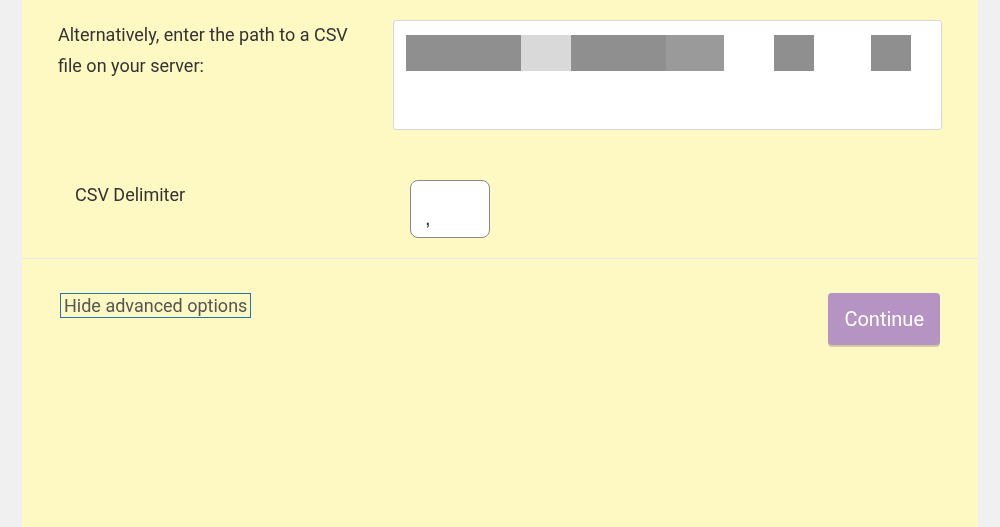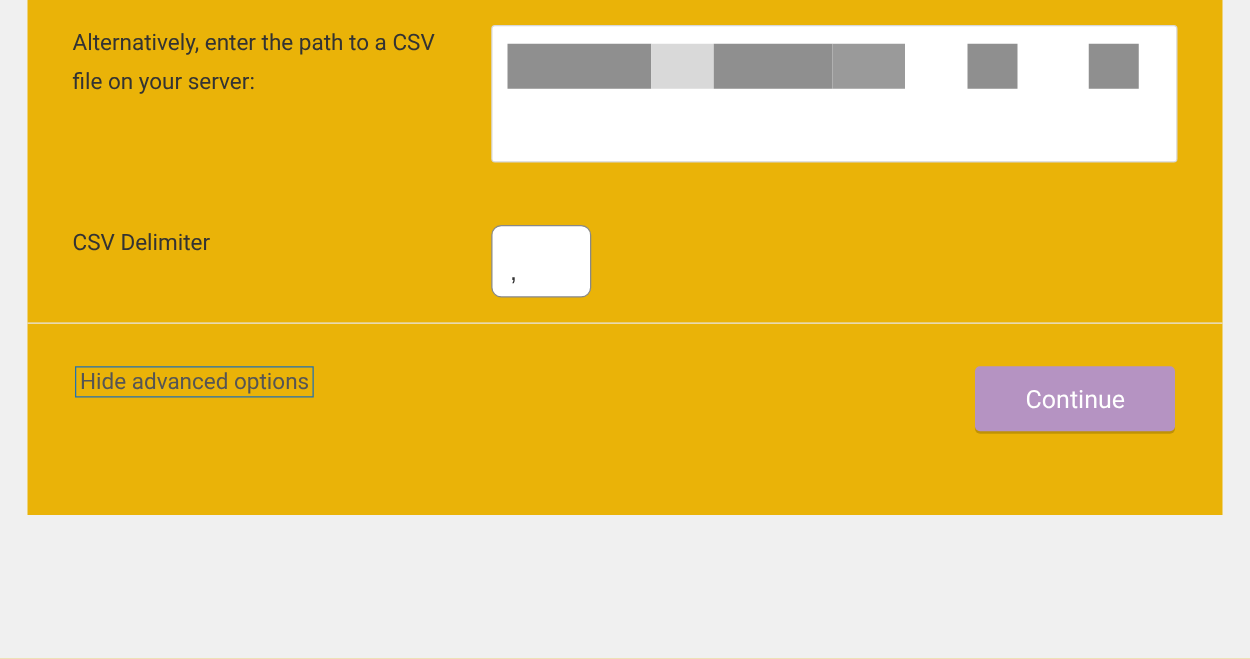--- a/index.html
+++ b/index.html
@@ -8,23 +8,23 @@
       padding: 0;
     }
     body {
       font-family: -apple-system, BlinkMacSystemFont, "Segoe UI", Roboto, sans-serif;
       background: #f0f0f0;
       width: 1000px;
       height: 527px;
       overflow: hidden;
     }
     .panel {
-      background: #eab308;
+      background: #fef9c3;
       margin: 0 22px;
-      height: 412px;
+      height: 527px;
       position: relative;
     }
     .form-section {
       padding: 0 36px;
     }
     .form-row {
       display: flex;
       align-items: flex-start;
       padding: 20px 0;
     }
@@ -110,21 +110,21 @@
       background: transparent;
       font-family: inherit;
       outline: none;
     }
     .continue-btn {
       background: #b593c2;
       color: #fff;
       font-size: 20px;
       border: none;
       border-radius: 4px;
-      padding: 14px 40px;
+      padding: 14px 16px;
       cursor: pointer;
       box-shadow: 0 2px 0 rgba(0,0,0,0.18);
       font-family: inherit;
     }
   </style>
 </head>
 <body>
 
 <div class="panel">
   <div class="form-section">
@@ -140,21 +140,21 @@
             <span class="redaction-block rb4"></span>
             <span class="redaction-block rbgap1"></span>
             <span class="redaction-block rb5"></span>
             <span class="redaction-block rbgap2"></span>
             <span class="redaction-block rb6"></span>
           </div>
         </div>
       </div>
     </div>
 
-    <div class="form-row" style="padding-top:30px;">
+    <div class="form-row" style="padding-top:30px;margin-left:17px;">
       <div class="form-label">CSV Delimiter</div>
       <div class="form-control">
         <input type="text" class="delimiter-input" value="," style="">
       </div>
     </div>
 
 
   </div>
 
   <hr class="divider">

